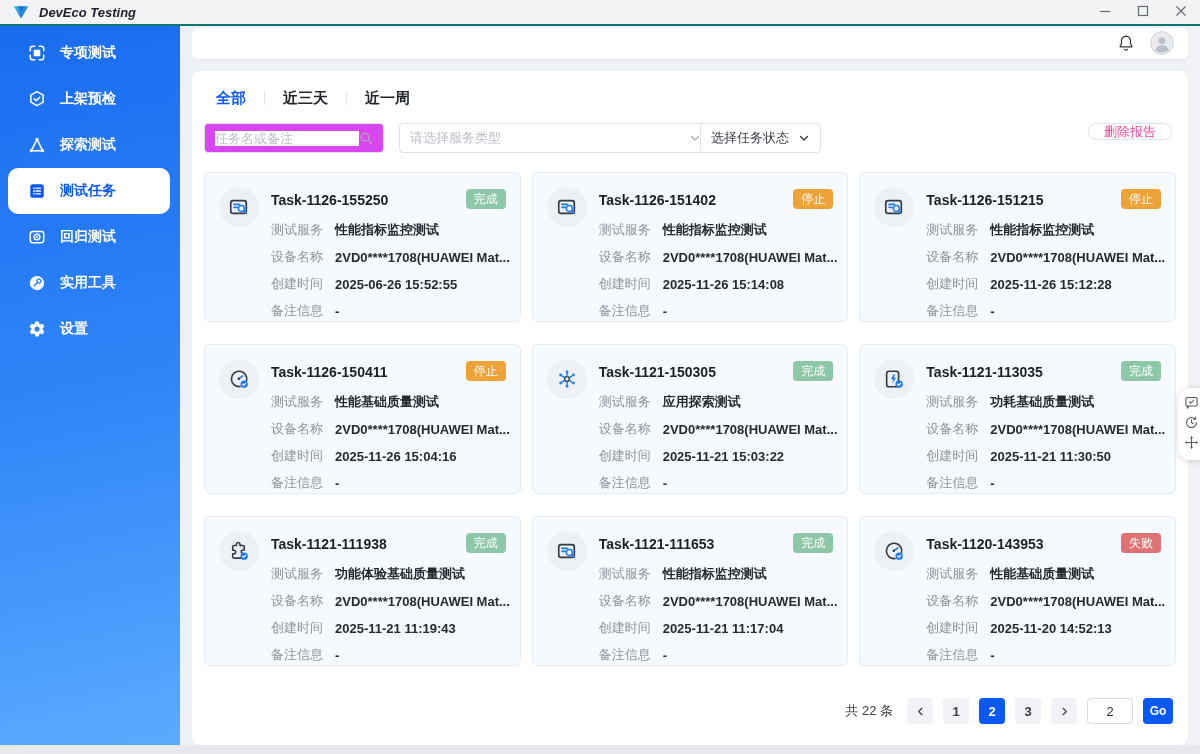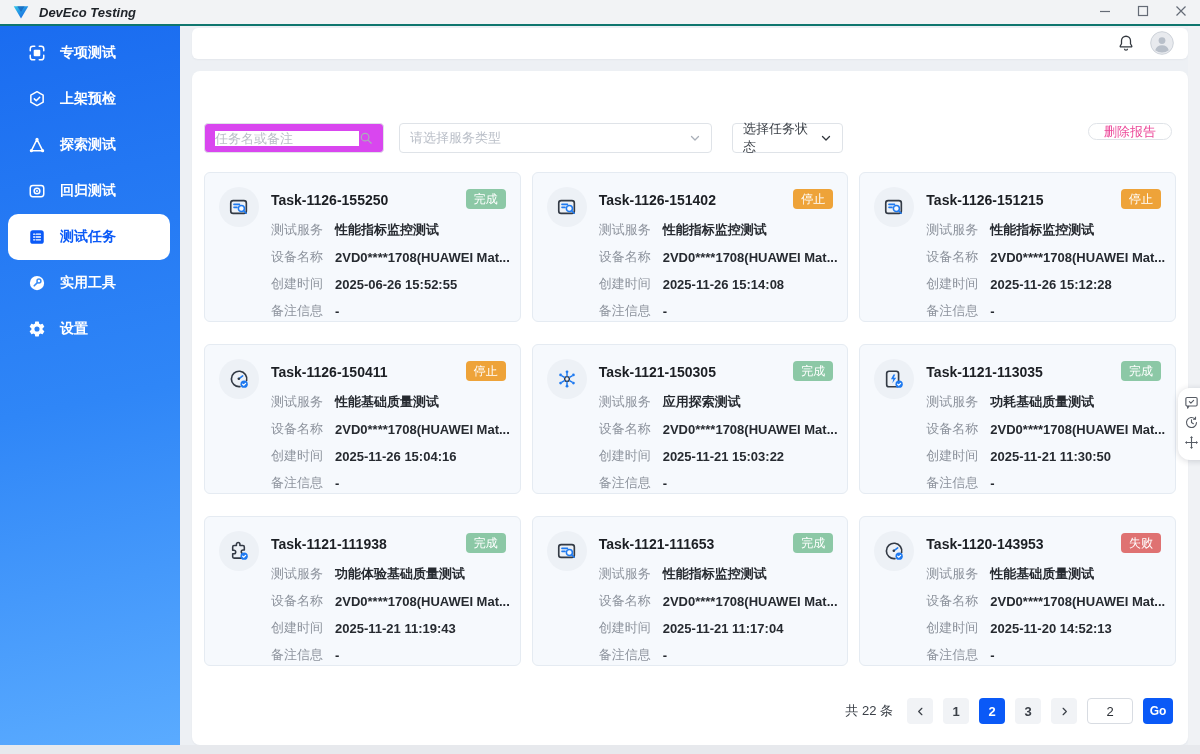--- a/index.html
+++ b/index.html
@@ -36,21 +36,21 @@
   .search-box{ position:absolute; left:0; top:0; width:180px; height:30px; border:1px solid #dfe3e8; border-radius:4px; background:#d946ef; display:flex; align-items:center; padding:0 10px; }
   .search-box input{ border:none; outline:none; flex:1; font-size:13px; color:#33383f; font-family:inherit; min-width:0; }
   .search-box input::placeholder{ color:#b9bec7; }
   .search-ic{ width:14px; height:14px; color:#a9afb8; display:flex; }
   .select{ position:absolute; top:0; height:30px; border:1px solid #dfe3e8; border-radius:4px; background:#fff; display:flex; align-items:center; padding:0 10px; cursor:pointer; }
   .select .ph{ flex:1; font-size:13px; color:#b9bec7; }
   .select .lbl{ flex:1; font-size:13px; color:#3c4148; }
   .select .chev{ width:12px; height:12px; color:#a9afb8; display:flex; }
   .select .chev.dark{ color:#2f343b; }
   .sel-service{ left:195px; width:313px; }
-  .sel-status{ left:528px; width:111px; }
+  .sel-status{ left:496px; width:121px; }
   .delete-btn{ position:absolute; right:0; top:0; width:84px; height:17px; border:1px solid #dfe3e8; border-radius:12px; background:#fff; font-size:13px; color:#ec4899; display:flex; align-items:center; justify-content:center; cursor:pointer; }
 
   
   .grid{ position:absolute; left:12px; top:101px; width:972px; display:grid; grid-template-columns:repeat(3,1fr); column-gap:11px; row-gap:22px; }
   .card{ position:relative; height:150px; background:#f6f9fd; border:1px solid #e5ebf2; border-radius:6px; cursor:pointer; }
   .card-icon{ position:absolute; left:14px; top:14px; width:40px; height:40px; border-radius:50%; background:#edf1f6; display:flex; align-items:center; justify-content:center; }
   .card-title{ position:absolute; left:66px; top:19px; font-size:14px; font-weight:bold; color:#1c1f24; }
   .badge{ position:absolute; right:14px; top:16px; height:20px; line-height:20px; padding:0 8px; border-radius:4px; font-size:12px; color:#fff; background:#9aa0a8; }
   .rows{ position:absolute; left:66px; top:48px; right:10px; }
   .row{ display:flex; margin-bottom:9px; height:18px; align-items:center; white-space:nowrap; overflow:hidden; }
@@ -133,38 +133,38 @@
       <span class="side-icon">
           <svg width="18" height="18" viewBox="0 0 24 24">
             <path d="M12 4.5 4.5 19.5h15z" fill="none" stroke="currentColor" stroke-width="2" stroke-linejoin="round"></path>
             <circle cx="12" cy="4.5" r="2.1" fill="currentColor"></circle>
             <circle cx="4.5" cy="19.5" r="2.1" fill="currentColor"></circle>
             <circle cx="19.5" cy="19.5" r="2.1" fill="currentColor"></circle>
           </svg>
         </span>
       <span>探索测试</span>
     </div>
+    <div class="side-item active">
+      <span class="side-icon">
+          <svg width="18" height="18" viewBox="0 0 24 24">
+            <rect x="3" y="3" width="18" height="18" rx="3.5" fill="currentColor"></rect>
+            <path d="M7.5 8.2h1.4M11 8.2h5.6M7.5 12h1.4M11 12h5.6M7.5 15.8h1.4M11 15.8h5.6" stroke="#fff" stroke-width="1.8" stroke-linecap="round"></path>
+          </svg>
+        </span>
+      <span>测试任务</span>
+    </div>
     <div class="side-item">
       <span class="side-icon">
           <svg width="18" height="18" viewBox="0 0 24 24">
             <rect x="3" y="4.5" width="18" height="15" rx="3.5" fill="none" stroke="currentColor" stroke-width="2"></rect>
             <circle cx="12" cy="12" r="3.8" fill="none" stroke="currentColor" stroke-width="2"></circle>
             <circle cx="12" cy="12" r="1.3" fill="currentColor"></circle>
           </svg>
         </span>
       <span>回归测试</span>
-    </div>
-    <div class="side-item active">
-      <span class="side-icon">
-          <svg width="18" height="18" viewBox="0 0 24 24">
-            <rect x="3" y="3" width="18" height="18" rx="3.5" fill="currentColor"></rect>
-            <path d="M7.5 8.2h1.4M11 8.2h5.6M7.5 12h1.4M11 12h5.6M7.5 15.8h1.4M11 15.8h5.6" stroke="#fff" stroke-width="1.8" stroke-linecap="round"></path>
-          </svg>
-        </span>
-      <span>测试任务</span>
     </div>
     <div class="side-item">
       <span class="side-icon">
           <svg width="18" height="18" viewBox="0 0 24 24">
             <circle cx="12" cy="12" r="9.5" fill="currentColor"></circle>
             <path d="M8.3 15.7l4.2-4.2" stroke="#3b8ef7" stroke-width="2.2" stroke-linecap="round"></path>
             <circle cx="14.6" cy="9.4" r="2.6" fill="none" stroke="#3b8ef7" stroke-width="2"></circle>
           </svg>
         </span>
       <span>实用工具</span>
@@ -188,20 +188,27 @@
         </svg></span>
     <span class="avatar"><svg width="24" height="24" viewBox="0 0 24 24">
           <circle cx="12" cy="12" r="11.3" fill="#e8eaee" stroke="#cdd2d9"></circle>
           <circle cx="12" cy="9.6" r="3.4" fill="#b8bfc9"></circle>
           <path d="M5.2 19.3a7.1 7.1 0 0 1 13.6 0 11.3 11.3 0 0 1-13.6 0z" fill="#b8bfc9"></path>
         </svg></span>
   </div>
 
   <div class="content">
 
+    <div class="tabs">
+      <span class="tab active">全部</span>
+      <span class="tab-sep"></span>
+      <span class="tab">近三天</span>
+      <span class="tab-sep"></span>
+      <span class="tab">近一周</span>
+    </div>
 
     <div class="filter-row">
       <div class="search-box">
         <input placeholder="任务名或备注" style="">
         <span class="search-ic">
             <svg width="14" height="14" viewBox="0 0 24 24">
               <circle cx="10.5" cy="10.5" r="6.5" fill="none" stroke="currentColor" stroke-width="2"></circle>
               <path d="M15.5 15.5 21 21" stroke="currentColor" stroke-width="2" stroke-linecap="round"></path>
             </svg>
           </span>

